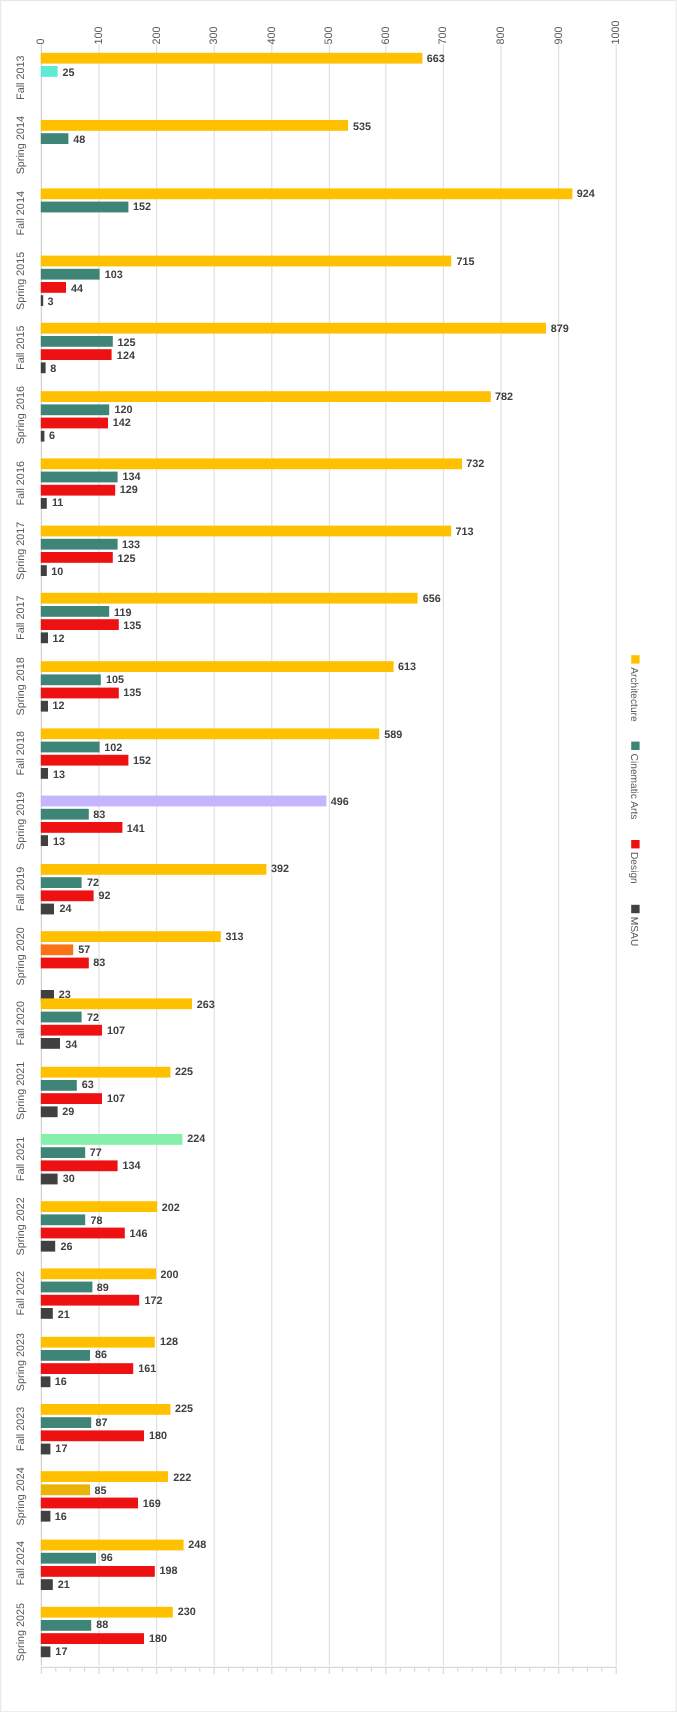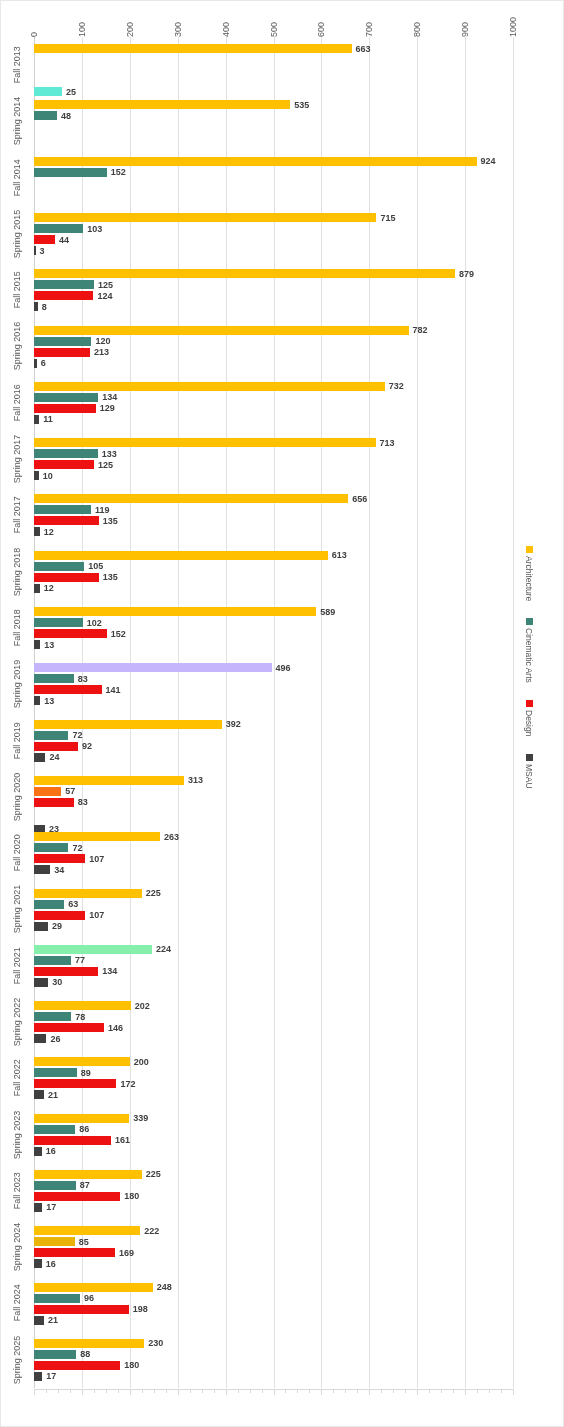--- a/index.html
+++ b/index.html
@@ -163,21 +163,21 @@
       <div class="gridline" style="left: 287.4px;"></div>
       <div class="gridline" style="left: 335.3px;"></div>
       <div class="gridline" style="left: 383.2px;"></div>
       <div class="gridline" style="left: 431.1px;"></div>
       <div class="gridline" style="left: 479px;"></div>
       <div class="axis-line"></div>
       <div class="cat" style="top: 0px; height: 56.2917px;">
         <div class="bar" style="top: 7.14583px; width: 317.577px; background: rgb(255, 192, 0);">
           <span class="lbl">663</span>
         </div>
-        <div class="bar" style="top: 18.1458px; width: 28px; background: #5eead4; margin-top: 32px;">
+        <div class="bar" style="top: 18.1458px; width: 14px; background: #5eead4;">
           <span class="lbl">25</span>
         </div>
       </div>
       <div class="cat" style="top: 56.2917px; height: 56.2917px;">
         <div class="bar" style="top: 7.14583px; width: 256.265px; background: rgb(255, 192, 0);">
           <span class="lbl">535</span>
         </div>
         <div class="bar" style="top: 18.1458px; width: 22.992px; background: rgb(63, 133, 119);">
           <span class="lbl">48</span>
         </div>
@@ -219,21 +219,21 @@
         </div>
       </div>
       <div class="cat" style="top: 281.458px; height: 56.2917px;">
         <div class="bar" style="top: 7.14583px; width: 374.578px; background: rgb(255, 192, 0);">
           <span class="lbl">782</span>
         </div>
         <div class="bar" style="top: 18.1458px; width: 57.48px; background: rgb(63, 133, 119);">
           <span class="lbl">120</span>
         </div>
         <div class="bar" style="top: 29.1458px; width: 56.043px; background: rgb(238, 17, 17);">
-          <span class="lbl">213</span>
+          <span class="lbl">142</span>
         </div>
         <div class="bar" style="top: 40.1458px; width: 2.874px; background: rgb(64, 64, 64);">
           <span class="lbl">6</span>
         </div>
       </div>
       <div class="cat" style="top: 337.75px; height: 56.2917px;">
         <div class="bar" style="top: 7.14583px; width: 350.628px; background: rgb(255, 192, 0);">
           <span class="lbl">732</span>
         </div>
         <div class="bar" style="top: 18.1458px; width: 64.186px; background: rgb(63, 133, 119);">
@@ -409,21 +409,21 @@
         </div>
         <div class="bar" style="top: 29.1458px; width: 82.388px; background: rgb(238, 17, 17);">
           <span class="lbl">172</span>
         </div>
         <div class="bar" style="top: 40.1458px; width: 10.059px; background: rgb(64, 64, 64);">
           <span class="lbl">21</span>
         </div>
       </div>
       <div class="cat" style="top: 1069.54px; height: 56.2917px;">
         <div class="bar" style="top: 7.14583px; width: 95.321px; background: rgb(255, 192, 0);">
-          <span class="lbl">339</span>
+          <span class="lbl">128</span>
         </div>
         <div class="bar" style="top: 18.1458px; width: 41.194px; background: rgb(63, 133, 119);">
           <span class="lbl">86</span>
         </div>
         <div class="bar" style="top: 29.1458px; width: 77.119px; background: rgb(238, 17, 17);">
           <span class="lbl">161</span>
         </div>
         <div class="bar" style="top: 40.1458px; width: 7.664px; background: rgb(64, 64, 64);">
           <span class="lbl">16</span>
         </div>

